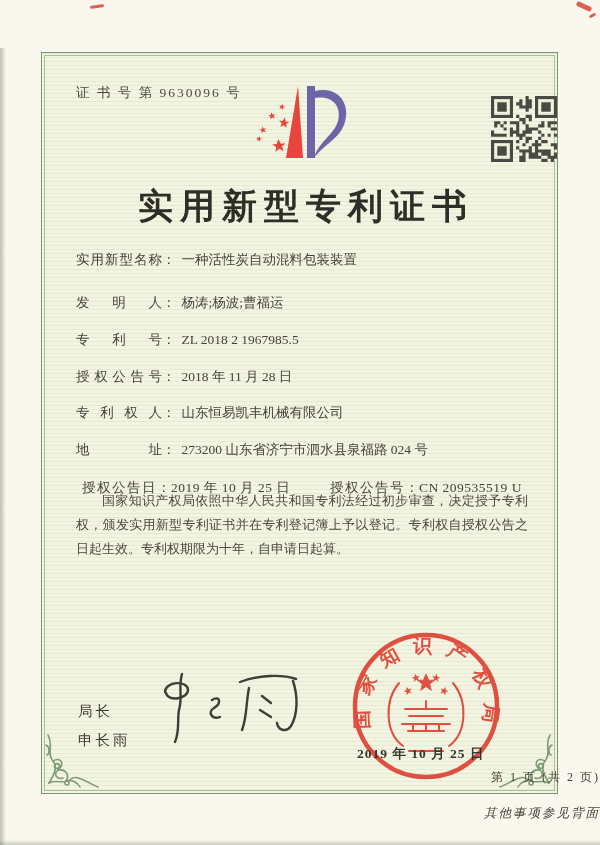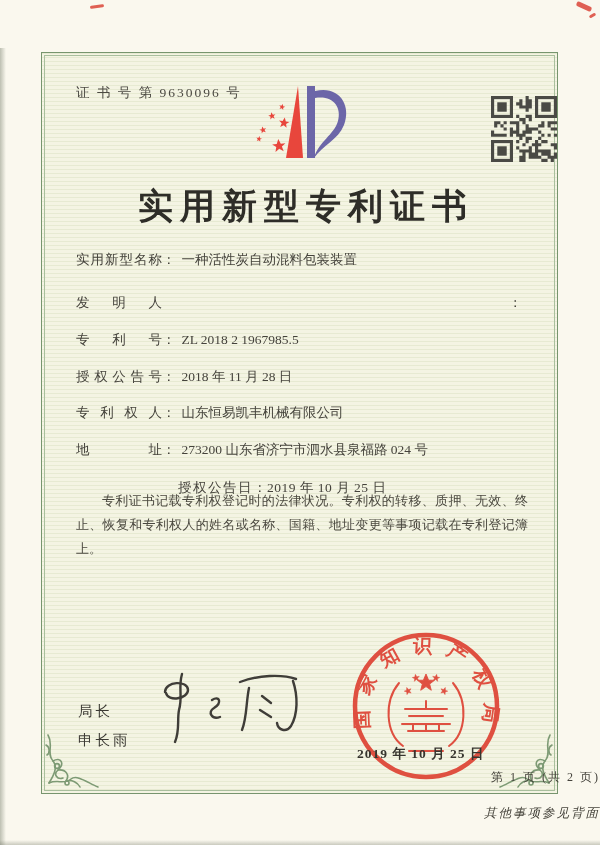--- a/index.html
+++ b/index.html
@@ -133,20 +133,21 @@
 
 <div class="fields">
   <div class="frow first">
     <span class="flabel">实用新型名称</span>
       <span class="fcolon">：</span>
       <span class="fvalue">一种活性炭自动混料包装装置</span>
   </div>
   <div class="frow">
     <span class="flabel">发明人</span>
       <span class="fcolon">：</span>
+      <span class="fvalue">杨涛;杨波;曹福运</span>
   </div>
   <div class="frow">
     <span class="flabel">专利号</span>
       <span class="fcolon">：</span>
       <span class="fvalue">ZL 2018 2 1967985.5</span>
   </div>
   <div class="frow">
     <span class="flabel">授权公告号</span>
       <span class="fcolon">：</span>
       <span class="fvalue">2018 年 11 月 28 日</span>
@@ -156,25 +157,26 @@
       <span class="fcolon">：</span>
       <span class="fvalue">山东恒易凯丰机械有限公司</span>
   </div>
   <div class="frow">
     <span class="flabel">地址</span>
       <span class="fcolon">：</span>
       <span class="fvalue">273200 山东省济宁市泗水县泉福路 024 号</span>
   </div>
   <div class="grant-row">
     <span class="grant-left"><span class="gl">授权公告日</span><span>：</span><span>2019 年 10 月 25 日</span></span>
+    <span><span class="gl">授权公告号</span><span>：</span><span>CN 209535519 U</span></span>
   </div>
 </div>
 
 <div class="paras">
-  <p>专利证书记载专利权登记时的法律状况。专利权的转移、质押、无效、终止、恢复和专利权人的姓名或名称、国籍、地址变更等事项记载在专利登记簿上。</p>
+  <p>国家知识产权局依照中华人民共和国专利法经过初步审查，决定授予专利权，颁发实用新型专利证书并在专利登记簿上予以登记。专利权自授权公告之日起生效。专利权期限为十年，自申请日起算。</p>
 </div>
 
 <div class="signer">
   <div>局长</div>
   <div>申长雨</div>
 </div>
 
 <svg class="signature" viewBox="0 0 180 86" fill="none" stroke="#3f3d38" stroke-width="2.4" stroke-linecap="round">
   <path d="M32,6 C28,20 33,28 29,42 C27,52 30,62 25,74"></path>
   <path d="M15,24 C15,13 38,12 38,22 C38,31 18,34 16,25"></path>

